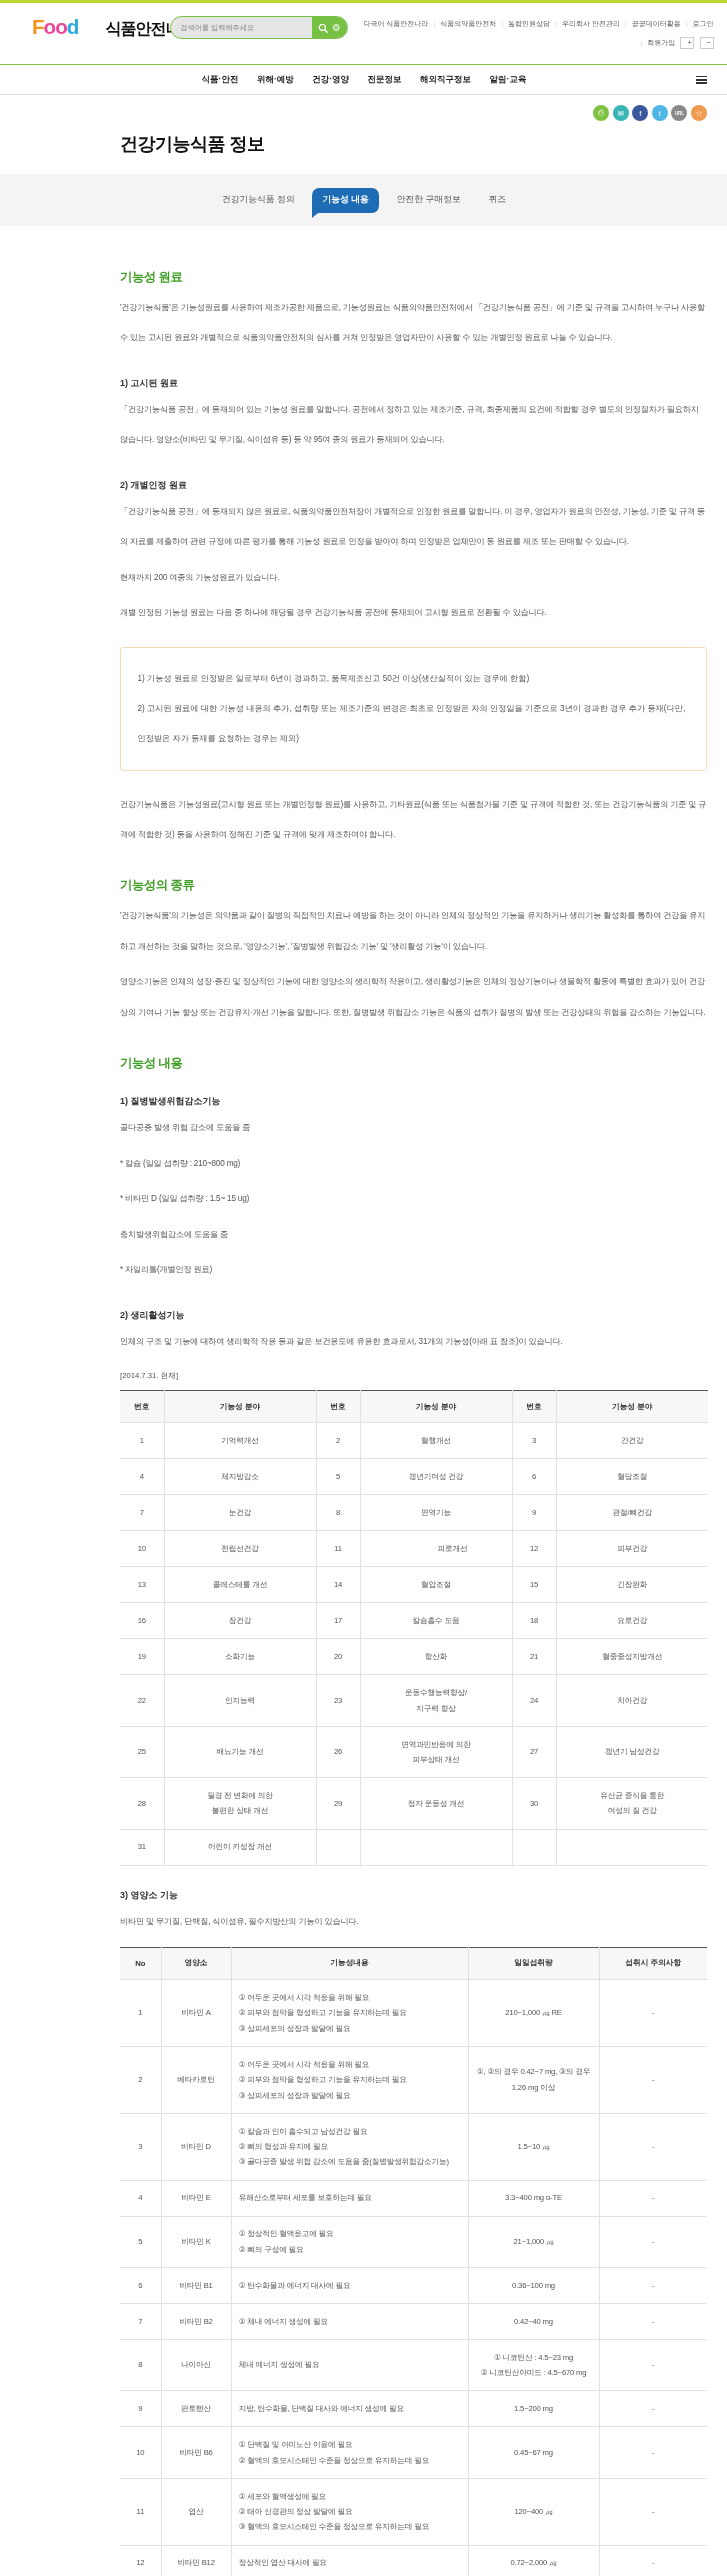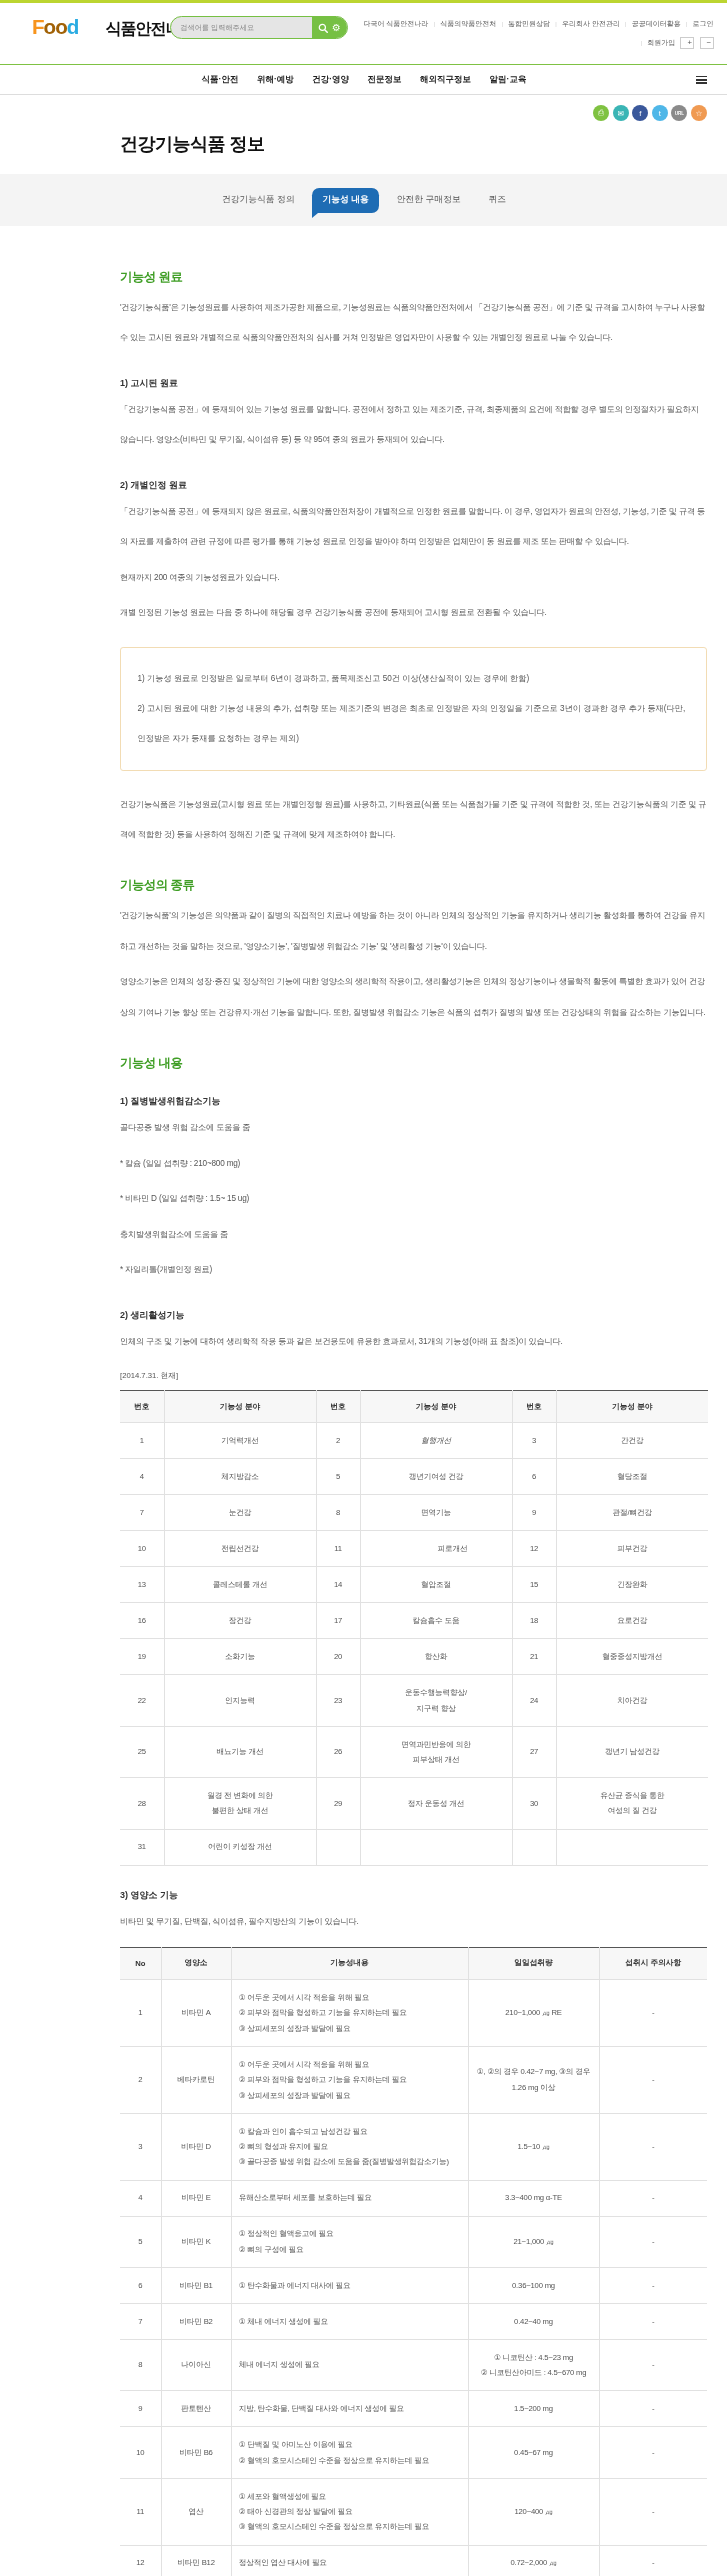--- a/index.html
+++ b/index.html
@@ -4,21 +4,21 @@
 <style>
   html,body{margin:0;padding:0;background:#fff;}
   body{width:728px;font-family:"Liberation Sans","DejaVu Sans",sans-serif;color:#555;}
   a{text-decoration:none;color:inherit;cursor:pointer;}
   .topstrip{height:3.1px;background:#bcd531;}
   
   .site-header{position:relative;height:61px;}
   .logo{position:absolute;left:32px;top:12.4px;display:flex;align-items:baseline;gap:3.1px;}
   .logo-en{font-weight:bold;font-size:20.6px;letter-spacing:-1px;}
   .logo-en .l1{color:#f7941d;}
-  .logo-en .l2{color:#a16207;}
+  .logo-en .l2{color:#ec4899;}
   .logo-en .l4{color:#29abe2;}
   .logo-kr{font-size:16px;font-weight:bold;color:#111;letter-spacing:-1px;margin-left:24px;}
   .search{position:absolute;left:170px;top:13.4px;width:178px;height:23px;border:1px solid #76c043;border-radius:12.4px;display:flex;align-items:center;overflow:hidden;box-sizing:border-box;background:#e5e5e5;}
   .search input{flex:1;border:none;outline:none;padding:0 0 0 9.3px;font-size:7.2px;color:#333;font-family:inherit;background:transparent;}
   .search input::placeholder{color:#888;}
   .search-right{background:#76c043;height:100%;display:flex;align-items:center;gap:4.1px;padding:0 6.2px 0 5.2px;}
   .search-right .mag{width:10.3px;height:10.3px;}
   .gear{color:#fff;font-size:9.8px;line-height:1;}
   .util{position:absolute;right:14.4px;top:15.5px;text-align:right;font-size:7px;color:#555;}
   .util-row{display:flex;gap:5.2px;align-items:center;justify-content:flex-end;}
@@ -195,21 +195,21 @@
           <th>기능성 분야</th>
           <th>번호</th>
           <th>기능성 분야</th>
         </tr>
       </thead>
     <tbody id="func-body">
         <tr>
           <td class="c-no" style="white-space: pre-line;">1</td>
           <td class="c-field" style="white-space: pre-line;">기억력개선</td>
           <td class="c-no" style="white-space: pre-line;">2</td>
-          <td class="c-field" style="white-space: pre-line; font-style: italic;">혈행개선</td>
+          <td class="c-field" style="white-space: pre-line;">혈행개선</td>
           <td class="c-no" style="white-space: pre-line;">3</td>
           <td class="c-field" style="white-space: pre-line;">간건강</td>
         </tr>
         <tr>
           <td class="c-no" style="white-space: pre-line;">4</td>
           <td class="c-field" style="white-space: pre-line;">체지방감소</td>
           <td class="c-no" style="white-space: pre-line;">5</td>
           <td class="c-field" style="white-space: pre-line;">갱년기여성 건강</td>
           <td class="c-no" style="white-space: pre-line;">6</td>
           <td class="c-field" style="white-space: pre-line;">혈당조절</td>

